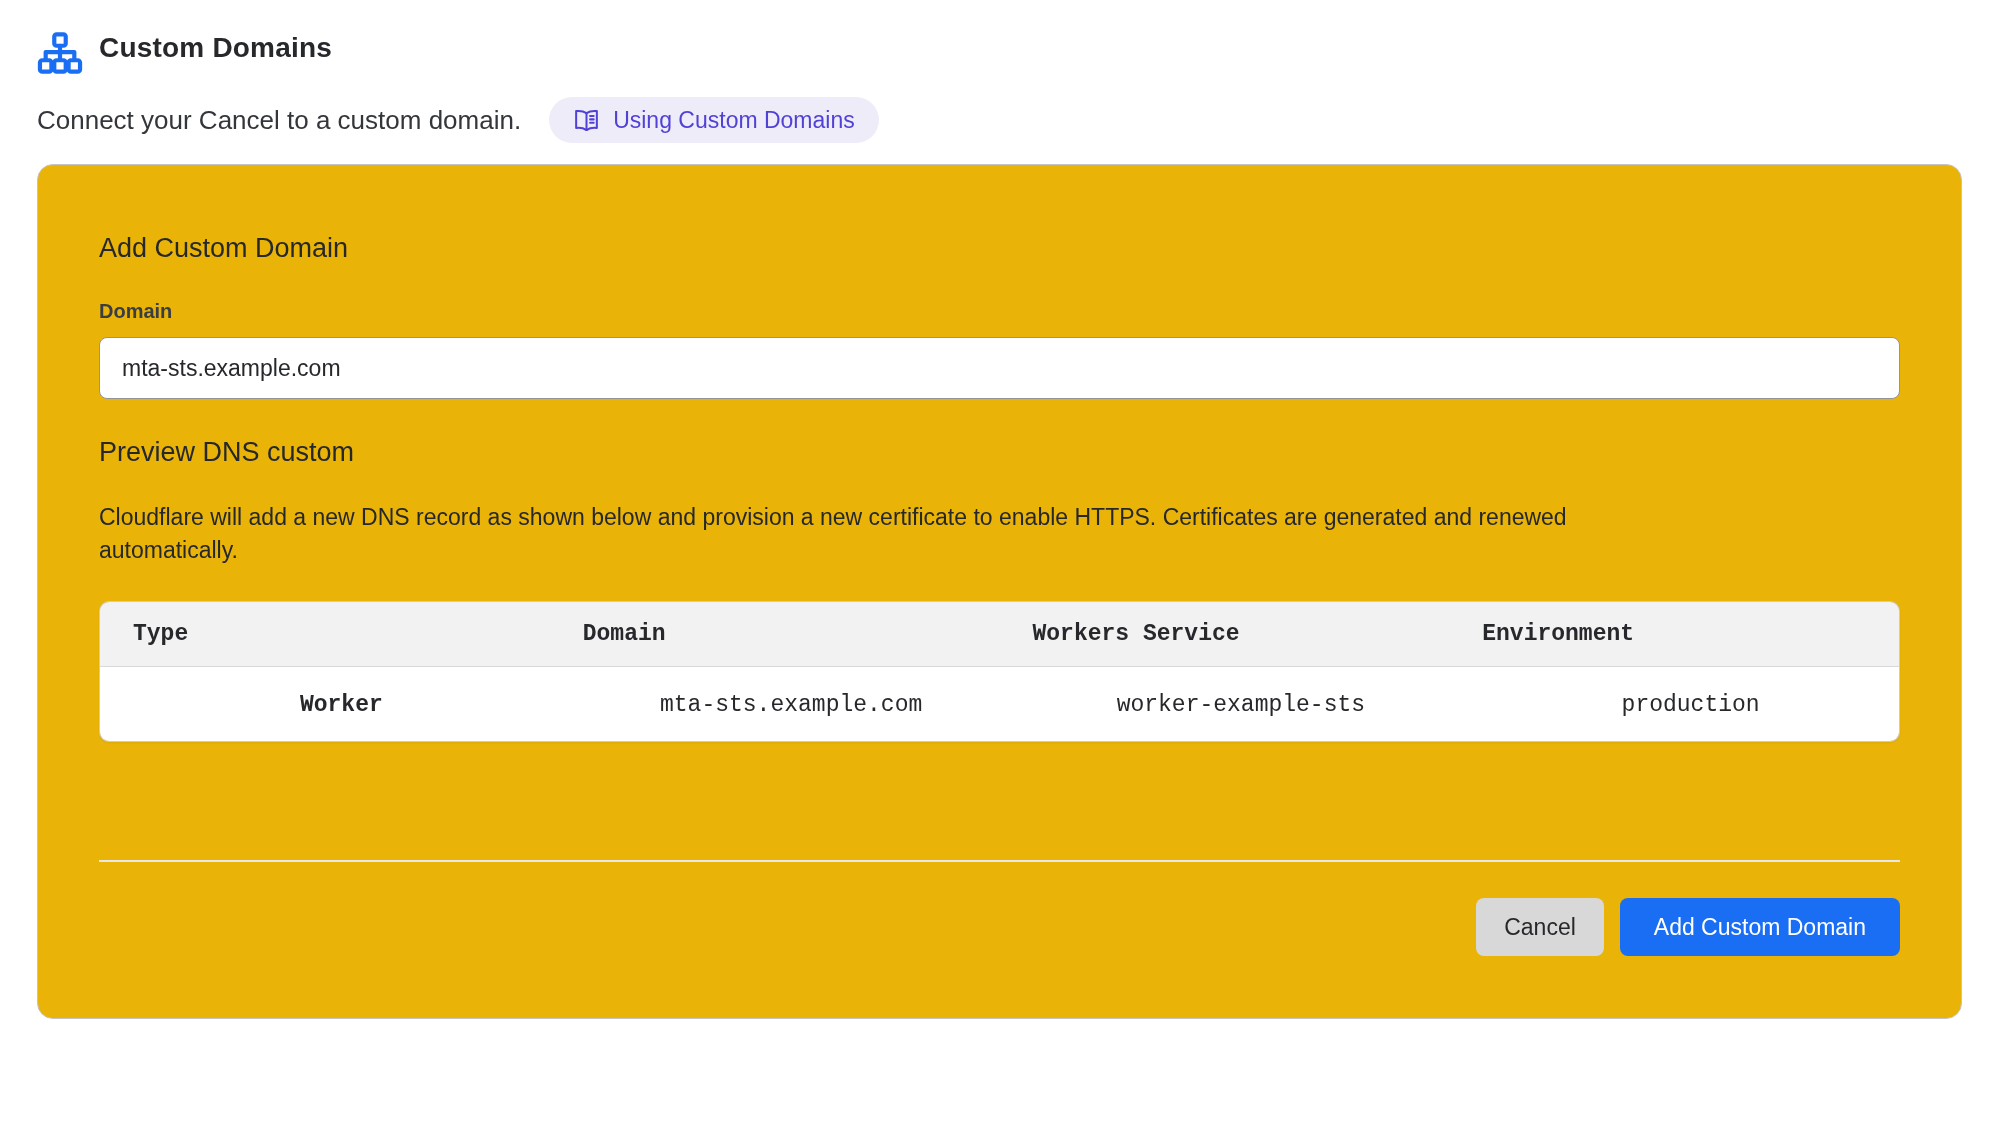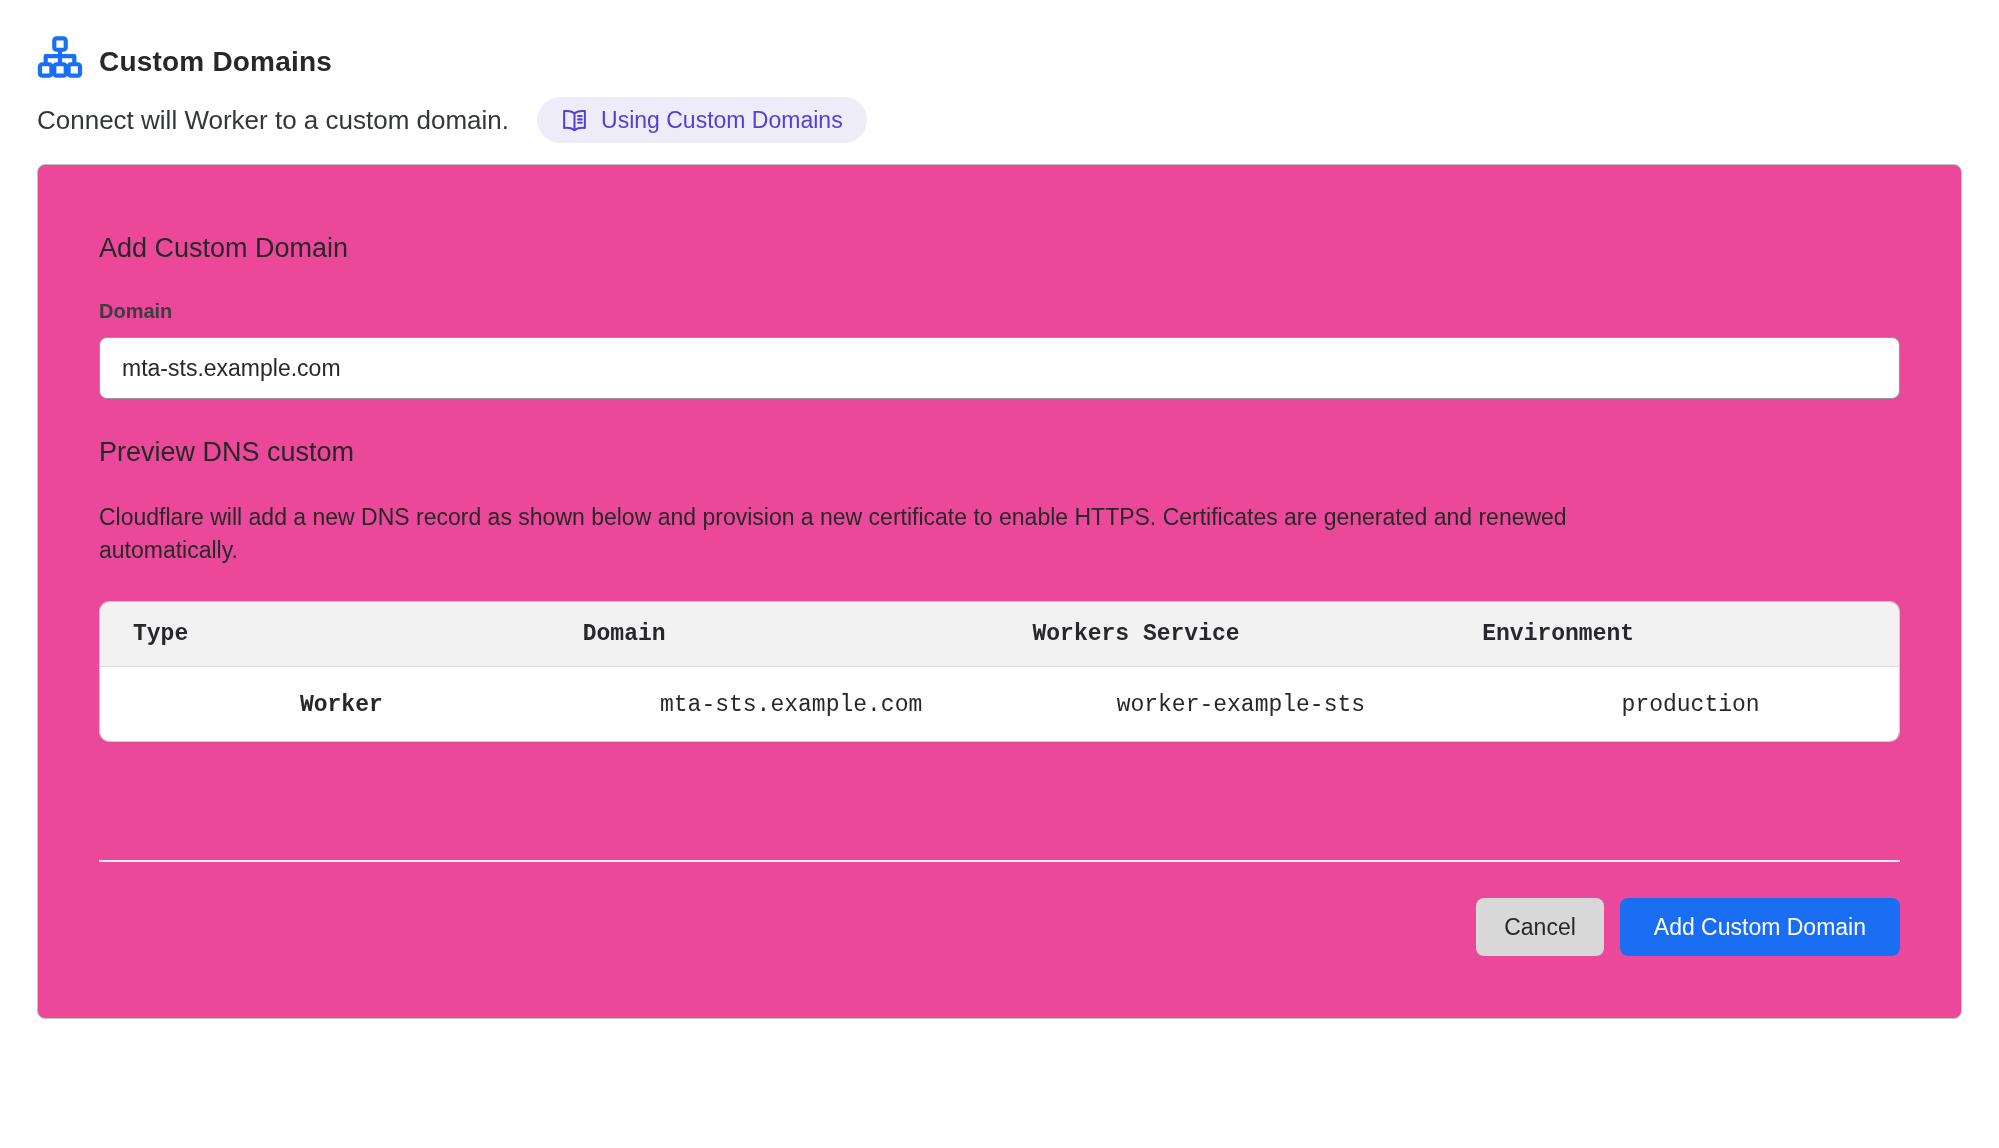--- a/index.html
+++ b/index.html
@@ -12,36 +12,36 @@
   *{box-sizing:border-box;}
   html,body{margin:0;padding:0;}
   body{
     width:1999px;height:1148px;background:#ffffff;
     font-family:"Liberation Sans", sans-serif;
     color:#26282B;-webkit-font-smoothing:antialiased;
   }
   .page{padding:32px 37px 0;}
 
   
-  .header-row{display:flex;align-items:flex-end;gap:16px;height:46px;}
+  .header-row{display:flex;align-items:flex-start;gap:16px;height:46px;}
   .header-row .title{font-size:28px;font-weight:600;color:#26282C;letter-spacing:0.2px;}
   .sitemap-icon{display:inline-flex;align-items:center;}
   .subtitle-row{margin-top:18px;display:flex;align-items:center;gap:28px;height:48px;}
   .subtitle{font-size:26px;color:#33363A;}
   .docs-badge{
     display:inline-flex;align-items:center;gap:13px;height:46px;padding:0 24px;
     border-radius:23px;background:var(--badge-bg);border:none;cursor:pointer;
     font-family:inherit;
     justify-content:center;
   }
   .docs-badge .docs-label{font-size:23px;color:var(--badge-text);}
 
   
   .card{
-    margin-top:20px;background:#ec4899;border:1.5px solid #C4C4C4;border-radius:8px;
+    margin-top:20px;background:#eab308;border:1.5px solid #C4C4C4;border-radius:16px;
     padding:66px 61px 62px;
   }
   .section-heading{font-size:27px;font-weight:500;color:#26282B;line-height:34px;margin:0;}
   .add-heading{margin-bottom:34px;}
   .intro{margin:0 0 70px;font-size:23px;line-height:32px;color:#26282B;}
   .intro .worker-name{font-weight:700;}
 
   .domain-label{display:block;font-size:20px;font-weight:700;color:#3A3D42;line-height:24px;margin-bottom:14px;}
   .domain-input{
     display:block;width:100%;height:62px;padding:0 22px;font-size:23px;color:#26282B;
@@ -85,21 +85,21 @@
         <path d="M12 10.5 V14"></path>
         <rect x="1.5" y="14.8" width="6" height="6" rx="1.2"></rect>
         <rect x="9" y="14.8" width="6" height="6" rx="1.2"></rect>
         <rect x="16.5" y="14.8" width="6" height="6" rx="1.2"></rect>
       </svg>
     </span>
     <span class="title">Custom Domains</span>
   </div>
 
   <div class="subtitle-row">
-    <span class="subtitle">Connect will Worker to a custom domain.</span>
+    <span class="subtitle">Connect your Cancel to a custom domain.</span>
     <button class="docs-badge">
       <span style="display:inline-flex;">
         <svg width="27" height="27" viewBox="0 0 24 24" fill="none" stroke="#5142D6" stroke-width="1.8" stroke-linecap="round" stroke-linejoin="round">
           <path d="M12 5.5 C9.5 3.8 6 3.2 2.8 3.6 V18.6 C6 18.2 9.5 18.8 12 20.5 C14.5 18.8 18 18.2 21.2 18.6 V3.6 C18 3.2 14.5 3.8 12 5.5 Z"></path>
           <path d="M12 5.5 V20.5"></path>
           <path d="M15.2 8 H18.4"></path>
           <path d="M15.2 11 H18.4"></path>
           <path d="M15.2 14 H18.4"></path>
         </svg>
       </span>

